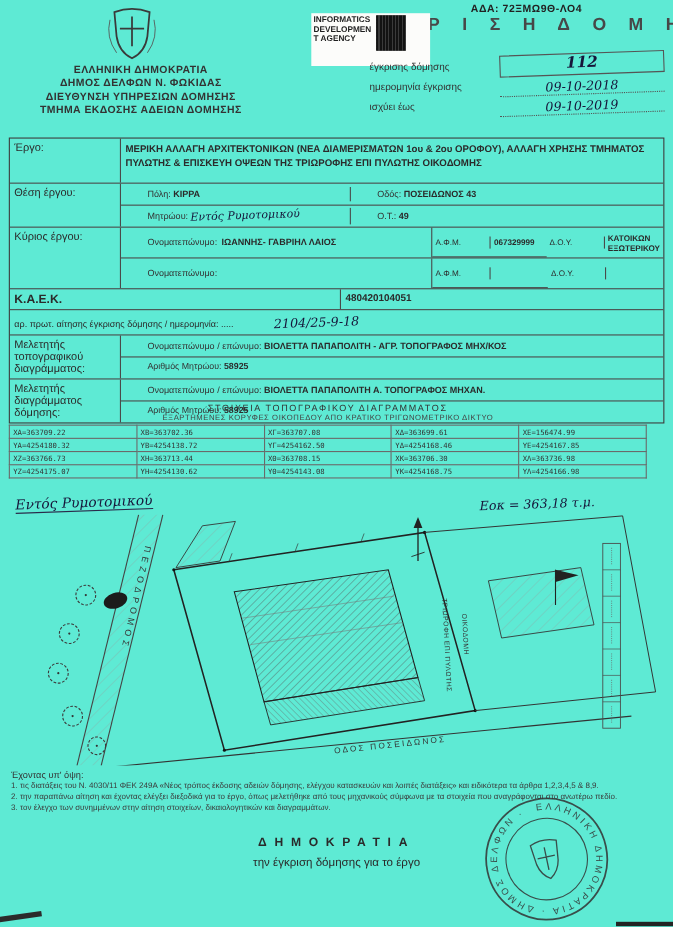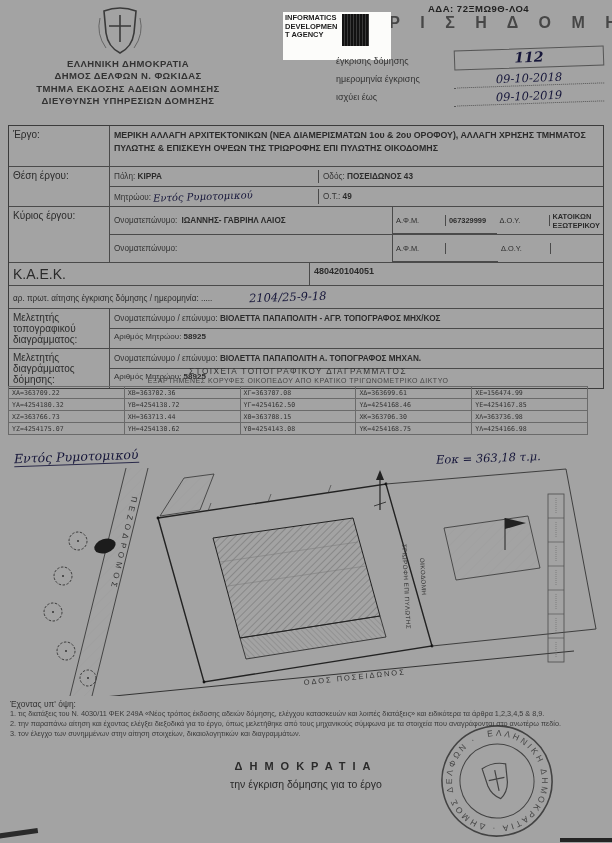--- a/index.html
+++ b/index.html
@@ -1,16 +1,16 @@
 <!DOCTYPE html>
 <html><head>
 <meta charset="utf-8">
 <style>
   html,body{margin:0;padding:0;background:#888;}
-  .page{position:relative;width:612px;height:843px;background:#a3a3a3;margin:0 auto;
+  .page{position:relative;width:612px;height:843px;background:#5eead4;margin:0 auto;
         font-family:"Liberation Sans",sans-serif;color:#2b2b2b;overflow:hidden;
         outline:1px solid #d0d0d0;}
   
   .ada{position:absolute;left:428px;top:3px;font-size:9.5px;font-weight:bold;letter-spacing:.5px;color:#222;}
   .doc-title{position:absolute;left:296px;top:14px;width:316px;font-size:16px;font-weight:bold;
              letter-spacing:8px;color:#474747;white-space:nowrap;}
   .sig-block{position:absolute;left:283px;top:12px;width:104px;height:44px;background:#fcfcfa;
              display:flex;gap:4px;align-items:flex-start;padding:2px;}
   .sig-lines{font-size:7.5px;font-weight:bold;line-height:1.15;color:#1e1e1e;}
   .sig-noise{width:27px;height:32px;background:
@@ -37,30 +37,30 @@
   .trow:last-child{border-bottom:none;}
   .tlabel{flex:0 0 92px;border-right:1px solid #4a4a4a;padding:3px 4px;font-size:10px;}
   .tcell{flex:1;padding:3px 4px;}
   .proj{font-size:8.8px;font-weight:bold;line-height:1.45;}
   .nopad{padding:0;display:flex;flex-direction:column;}
   .subrow{display:flex;border-bottom:1px solid #4a4a4a;min-height:19px;align-items:center;}
   .subrow.last{border-bottom:none;}
   .sc{padding:2px 4px;}
   .w1{flex:0 0 200px;border-right:1px solid #4a4a4a;}
   .flex1{flex:1;}
-  .flabel{color:#333;}
+  .flabel{color:#333;margin-left:20px;}
   .fval{font-weight:bold;}
   .ownrow{min-height:27px;align-items:stretch;}
   .namec{flex:1;border-right:1px solid #4a4a4a;display:flex;align-items:center;gap:4px;}
   .minitab{flex:0 0 210px;display:flex;}
   .minirow{display:flex;border-bottom:1px solid #4a4a4a;min-height:13px;align-items:center;font-size:7.4px;flex:1;}
   .minirow.last{border-bottom:none;}
   .mlab{flex:0 0 46px;border-right:1px solid #4a4a4a;padding:1px 3px;}
   .mval{flex:1;padding:1px 3px;font-weight:bold;}
-  .kaeklab{flex:0 0 292px;font-weight:normal;font-size:14px;}
+  .kaeklab{flex:0 0 292px;font-weight:bold;font-size:11px;}
   .kaekval{font-weight:bold;font-size:9px;}
   .protrow{padding:4px;}
   .survname{min-height:19px;}
   .survreg{min-height:14px;font-size:8px;}
   
   .coords{position:absolute;left:8px;top:367px;width:580px;text-align:center;}
   .ct1{font-size:8.2px;letter-spacing:1.5px;color:#333;}
   .ct2{font-size:7px;letter-spacing:.5px;margin-top:1px;color:#444;}
   .coords table{width:100%;border-collapse:collapse;margin-top:2px;}
   .coords td{border:1px solid #6a6a6a;font-family:"DejaVu Sans Mono",monospace;
@@ -106,22 +106,22 @@
       </g>
       <g fill="none" stroke="#555" stroke-width="0.8">
         <path d="M6 14 Q2 30 12 44 M46 14 Q50 30 40 44"></path>
       </g>
     </svg>
   </div>
 
   <div class="authority">
     <div>ΕΛΛΗΝΙΚΗ ΔΗΜΟΚΡΑΤΙΑ</div>
     <div>ΔΗΜΟΣ ΔΕΛΦΩΝ Ν. ΦΩΚΙΔΑΣ</div>
+    <div>ΔΙΕΥΘΥΝΣΗ ΥΠΗΡΕΣΙΩΝ ΔΟΜΗΣΗΣ</div>
     <div>ΤΜΗΜΑ ΕΚΔΟΣΗΣ ΑΔΕΙΩΝ ΔΟΜΗΣΗΣ</div>
-    <div>ΔΙΕΥΘΥΝΣΗ ΥΠΗΡΕΣΙΩΝ ΔΟΜΗΣΗΣ</div>
   </div>
 
   <div class="approval">
     <div class="arow">
       <span class="alab">έγκρισης δόμησης</span>
       <span class="abox hw big">112</span>
     </div>
     <div class="arow">
       <span class="alab">ημερομηνία έγκρισης</span>
       <span class="aline hw med">09-10-2018</span>

